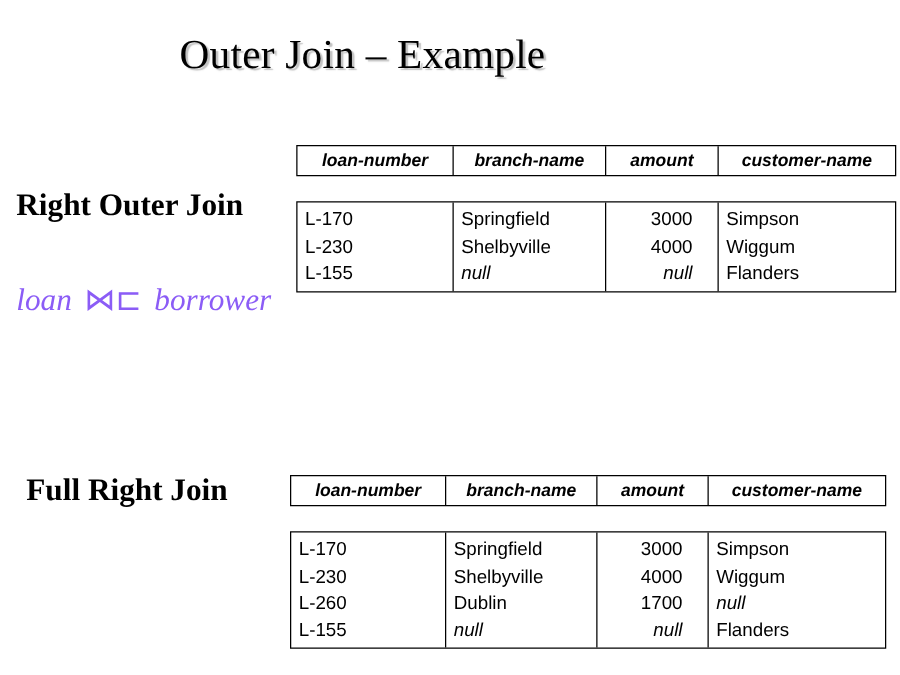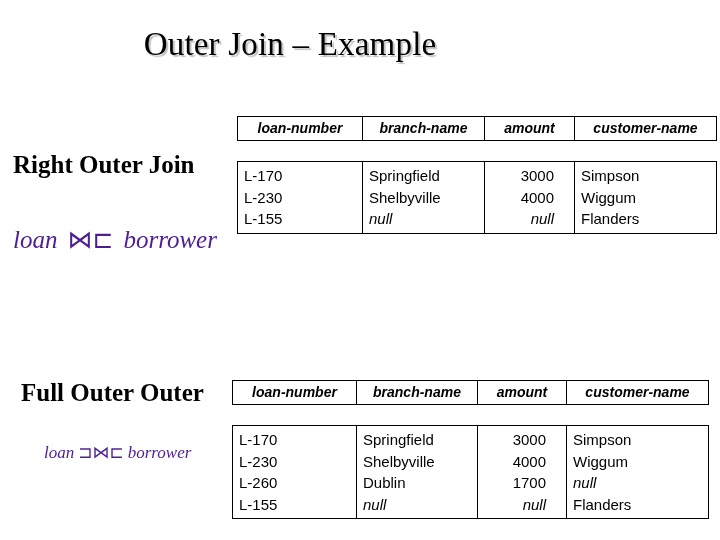--- a/index.html
+++ b/index.html
@@ -53,21 +53,21 @@
     left: 21px;
     top: 379px;
     font-size: 25px;
   }
 
   
   .algebra-expr {
     position: absolute;
     font-family: "Liberation Serif", serif;
     font-style: italic;
-    color: #4c1d95;
+    color: #8b5cf6;
     white-space: nowrap;
   }
   #expr-right-outer-join {
     left: 13px;
     top: 225px;
     font-size: 25px;
   }
   #expr-full-outer-join {
     left: 44px;
     top: 442px;
@@ -213,25 +213,22 @@
             <span class="cell-line">Simpson</span>
             <span class="cell-line">Wiggum</span>
             <span class="cell-line">Flanders</span>
           </span>
         </div>
 
       </div>
     </div>
   </div>
 
-  <div class="join-label" id="label-full-outer-join">Full Outer Outer</div>
-
-  <div class="algebra-expr" id="expr-full-outer-join">
-    <span>loan</span><span class="op">⊐⋈⊏</span><span>borrower</span>
-  </div>
+  <div class="join-label" id="label-full-outer-join">Full Right Join</div>
+
 
   <div class="result-table" id="table-full-outer-join">
 
     <div class="tbl-head-box">
       <div class="tbl-row">
         <div class="tbl-cell col-loan">loan-number</div>
         <div class="tbl-cell col-branch">branch-name</div>
         <div class="tbl-cell col-amount">amount</div>
         <div class="tbl-cell col-cust">customer-name</div>
       </div>

